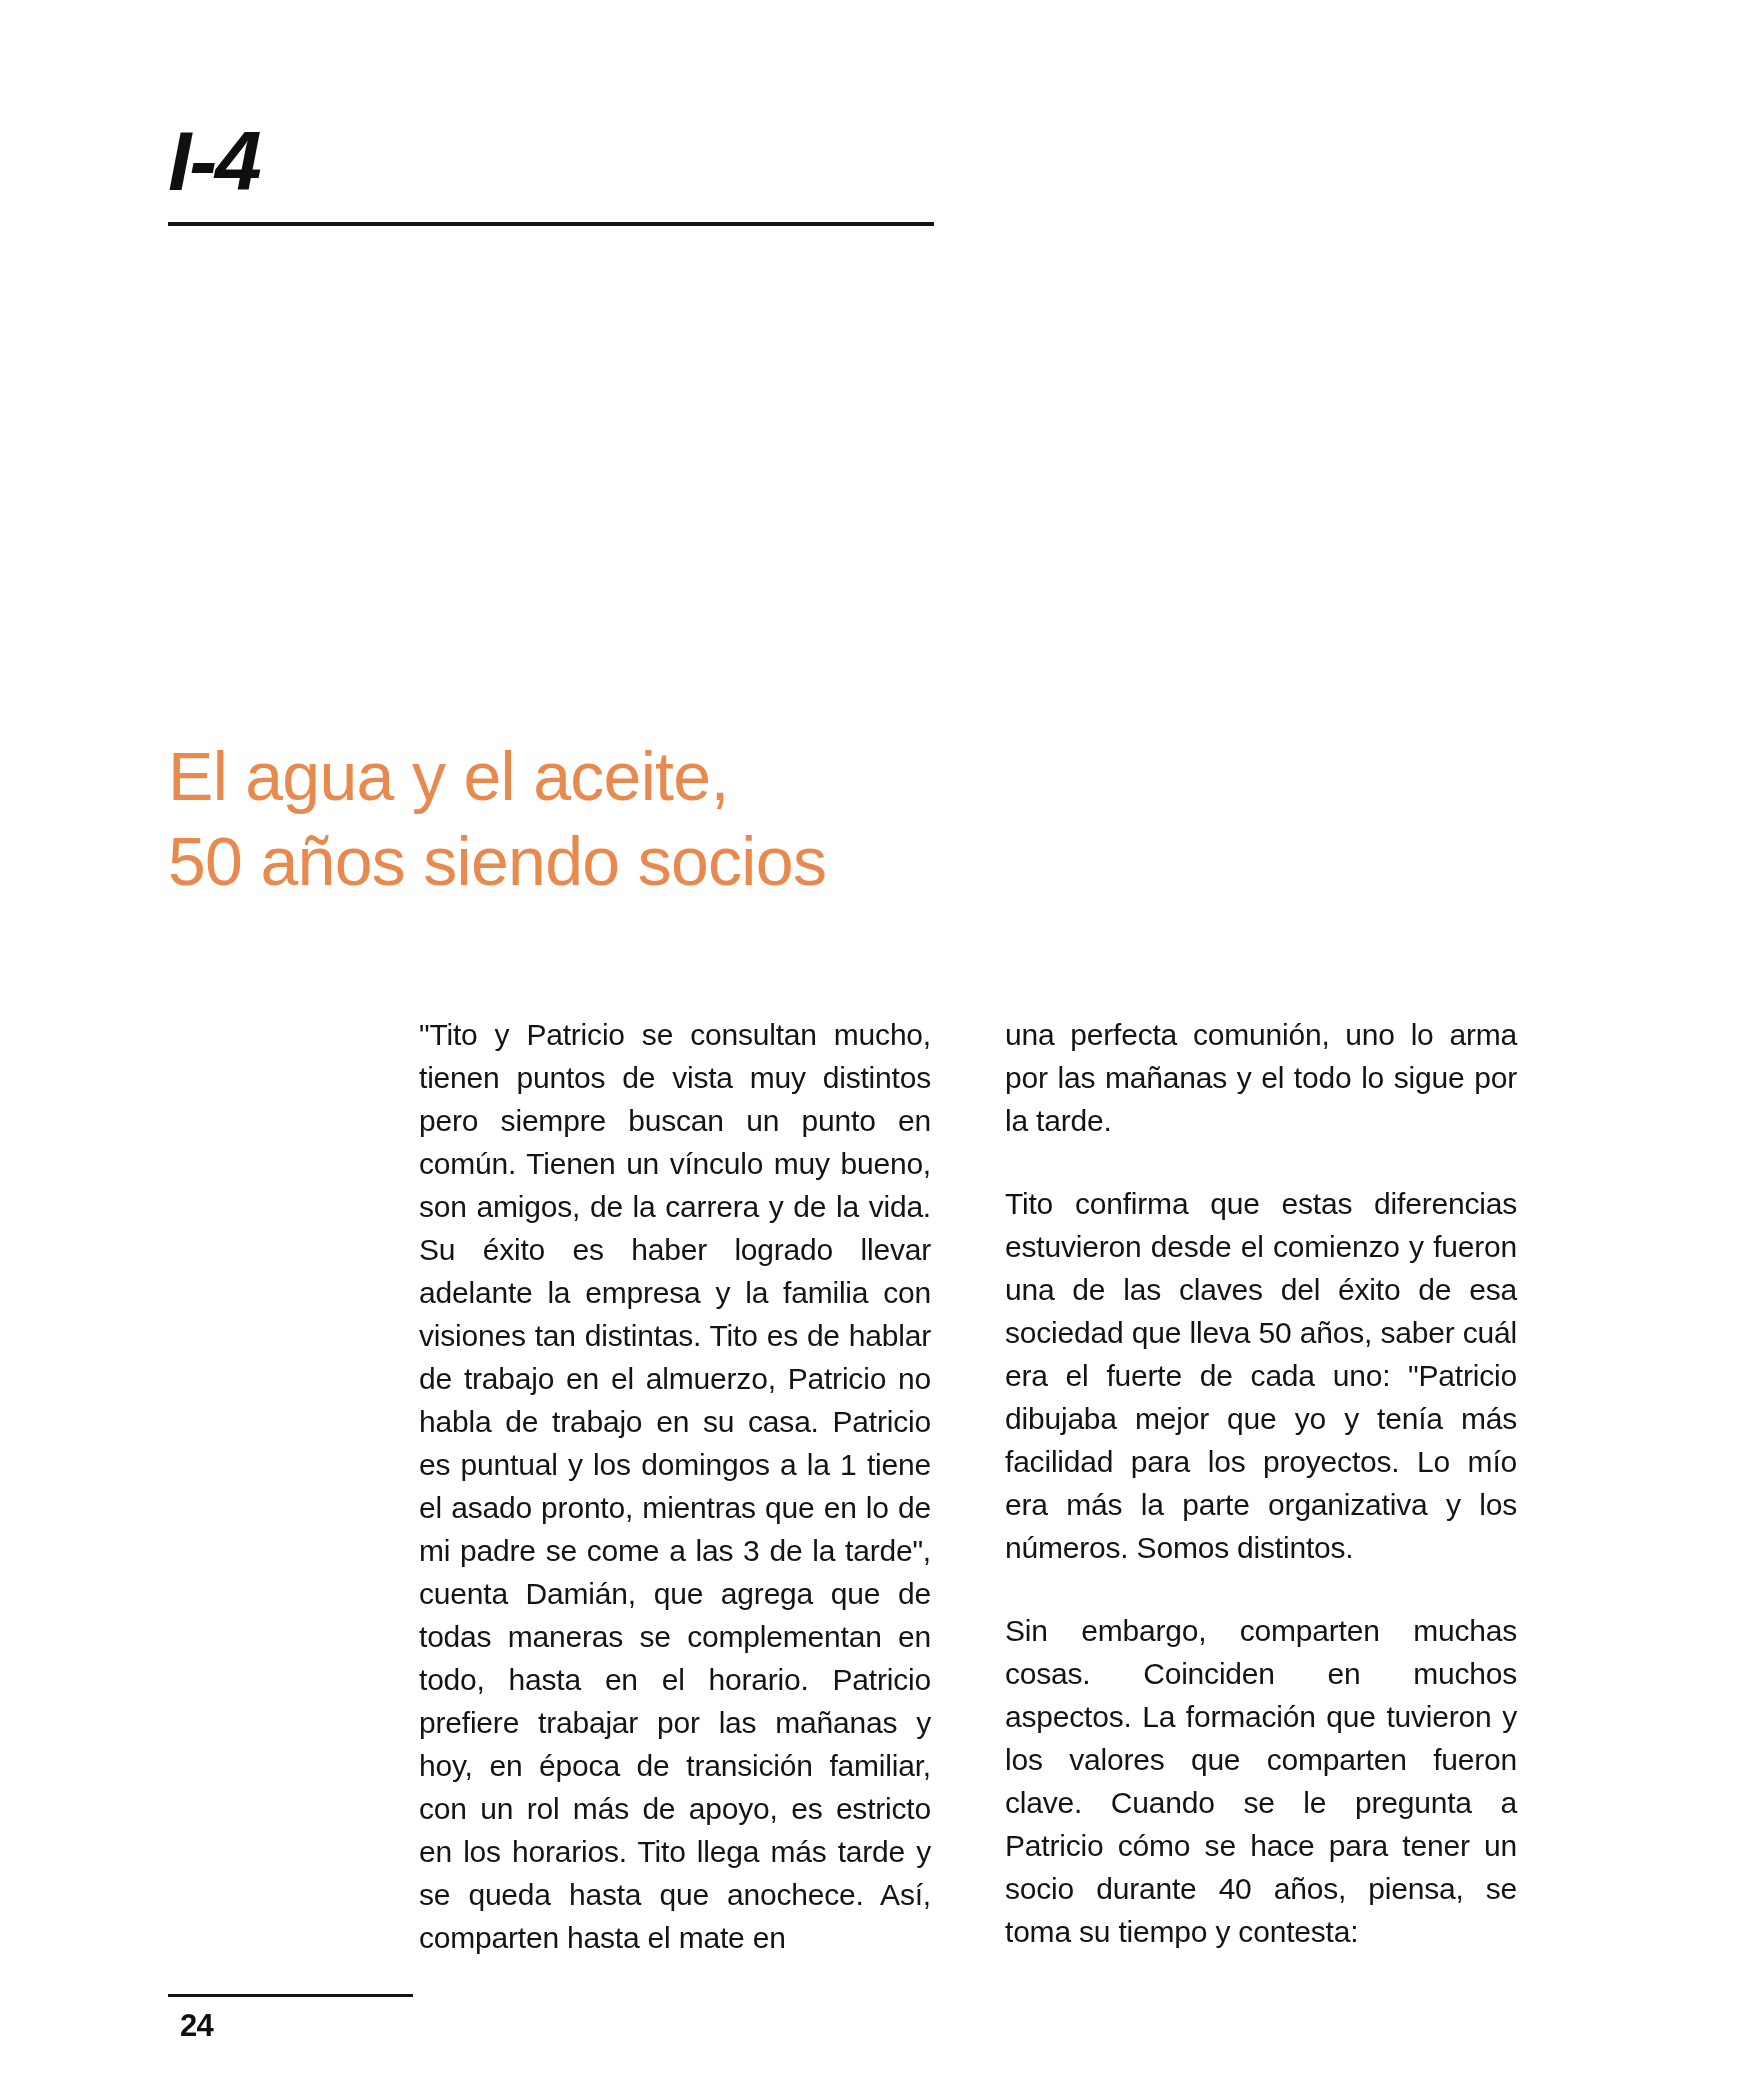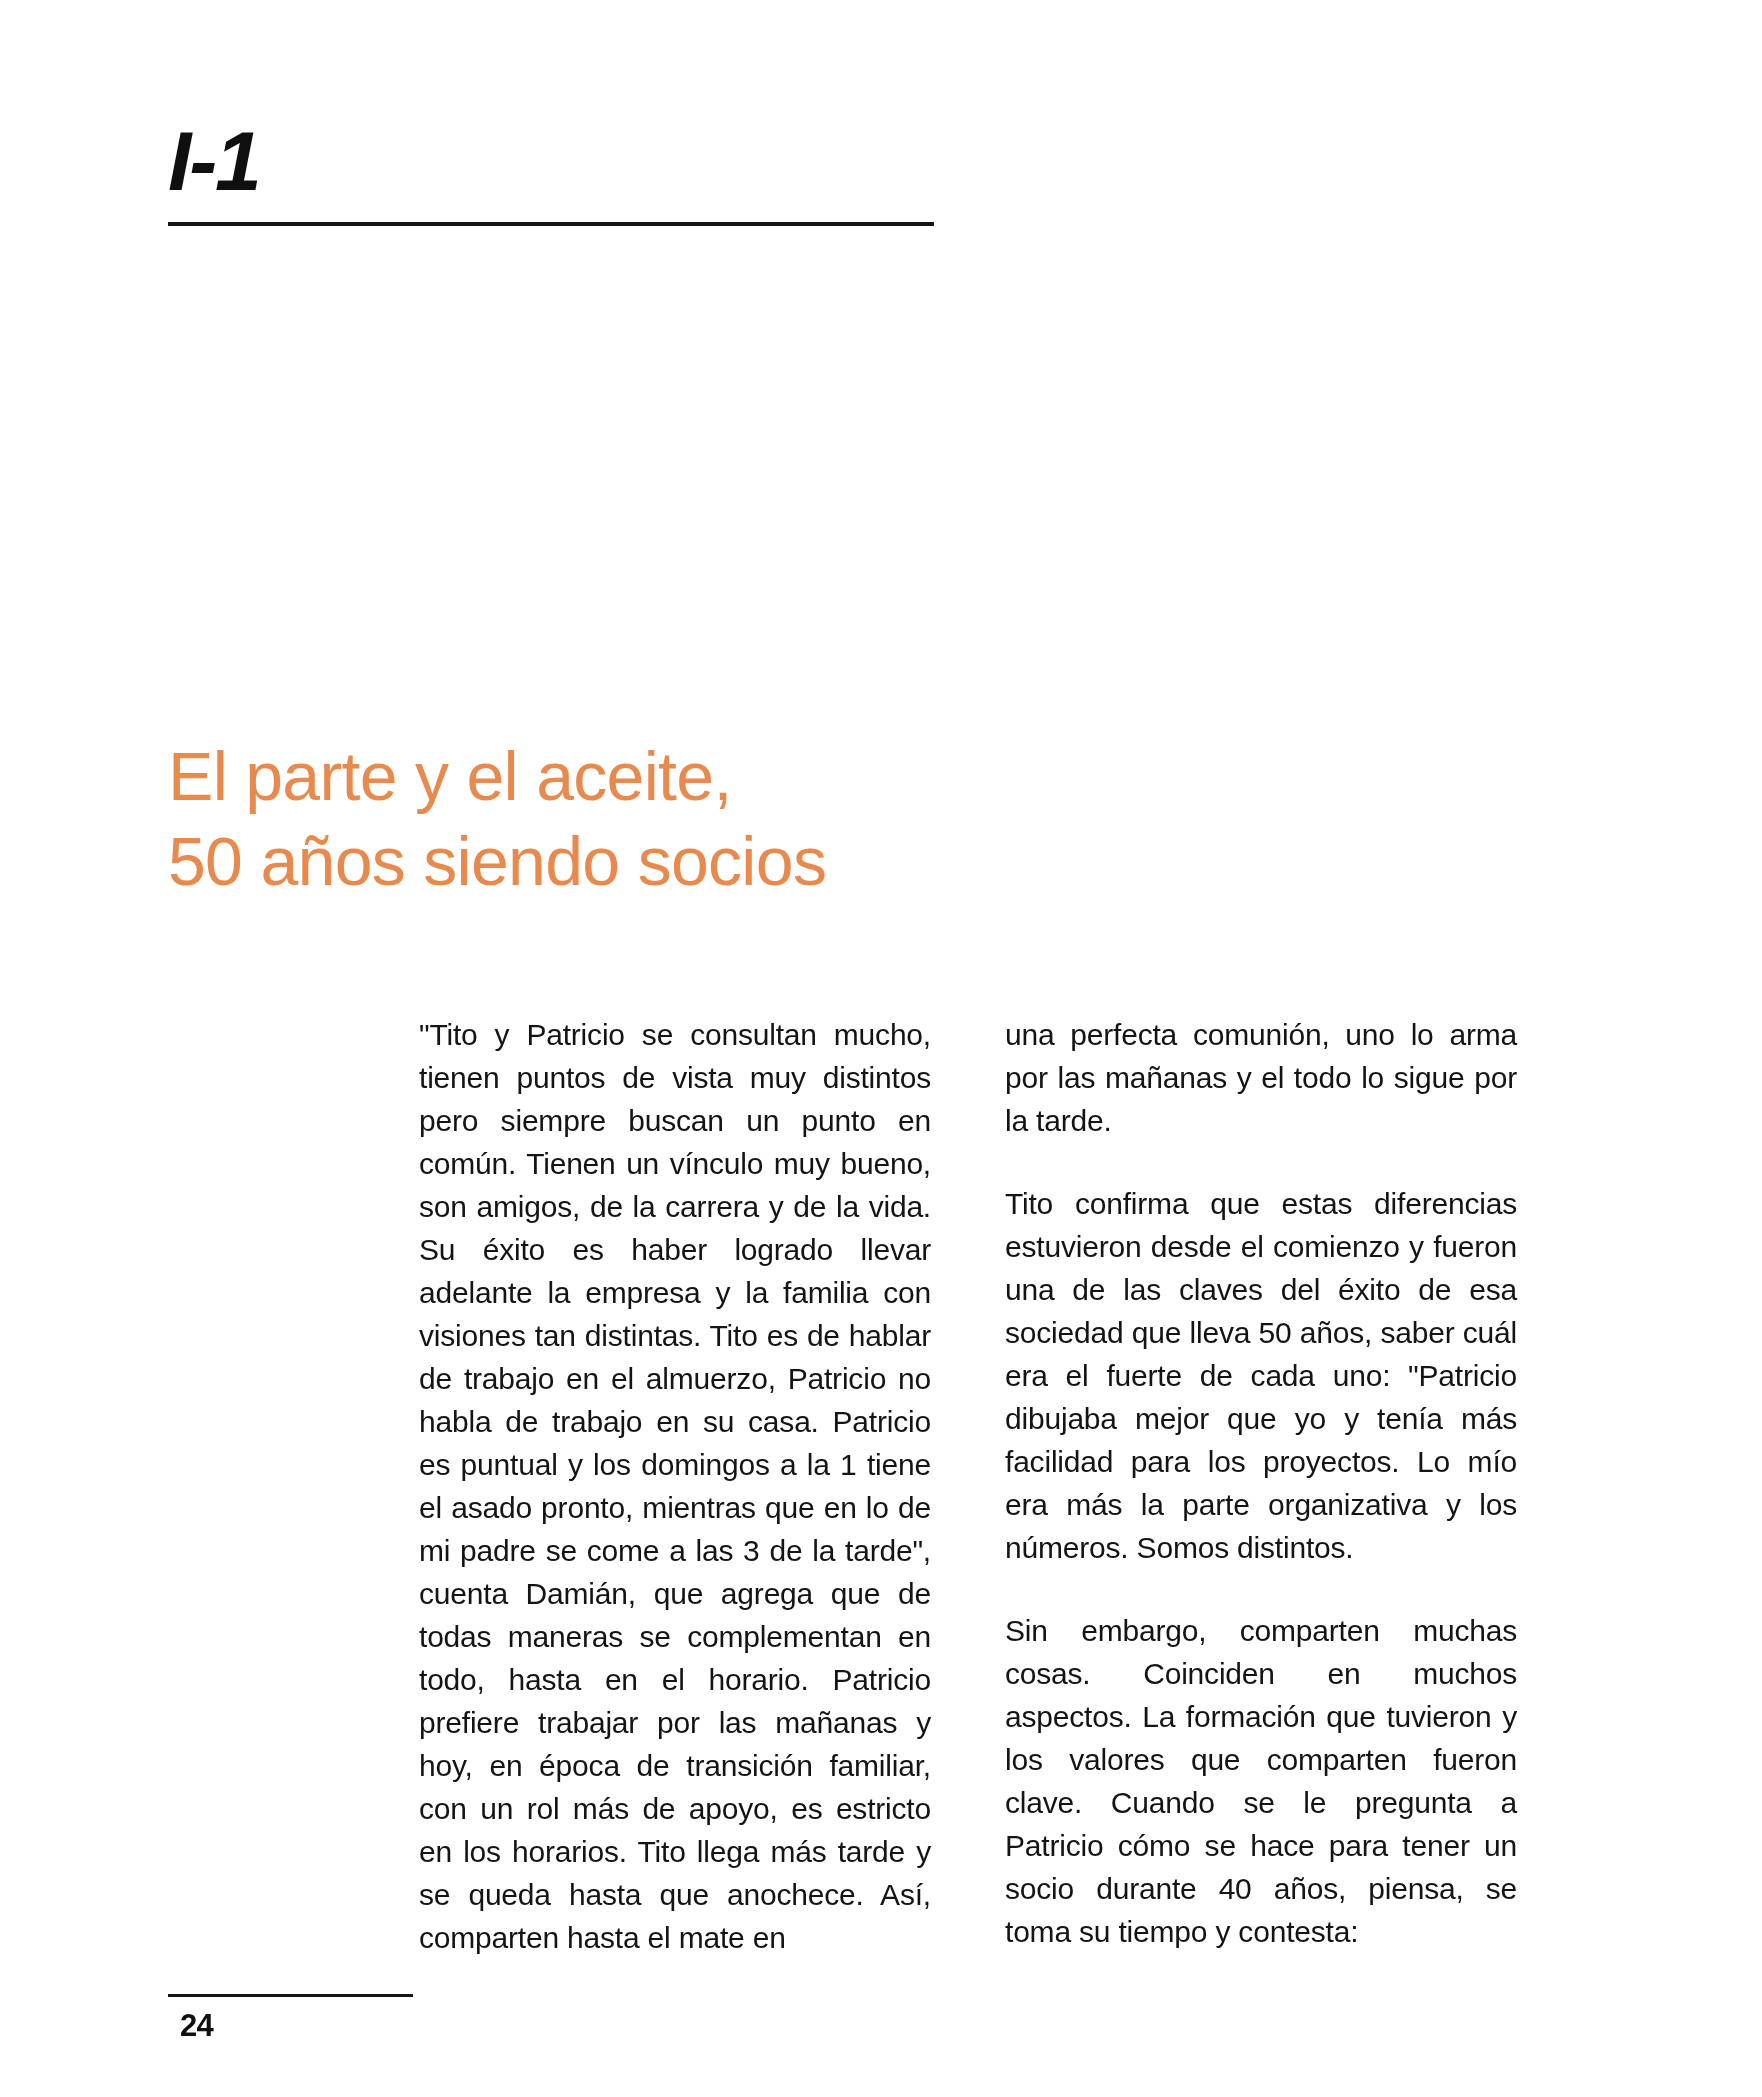--- a/index.html
+++ b/index.html
@@ -90,26 +90,26 @@
     font-weight: 700;
     letter-spacing: -0.7px;
     color: #0f0f0f;
   }
 </style>
 </head>
 <body>
 
 <div class="page">
 
-  <div class="chapter-label">I-1</div>
+  <div class="chapter-label">I-4</div>
 
   <div class="chapter-rule"></div>
 
   <h1 class="title">
-    <span class="title-line">El parte y el aceite,</span>
+    <span class="title-line">El agua y el aceite,</span>
     <span class="title-line">50 años siendo socios</span>
   </h1>
 
   <div class="columns">
     <div class="col col-left">
       <p>"Tito y Patricio se consultan mucho, tienen puntos de vista muy distintos pero siempre buscan un punto en común. Tienen un vínculo muy bueno, son amigos, de la carrera y de la vida. Su éxito es haber logrado llevar adelante la empresa y la familia con visiones tan distintas. Tito es de hablar de trabajo en el almuerzo, Patricio no habla de trabajo en su casa. Patricio es puntual y los domingos a la 1 tiene el asado pronto, mientras que en lo de mi padre se come a las 3 de la tarde", cuenta Damián, que agrega que de todas maneras se complementan en todo, hasta en el horario. Patricio prefiere trabajar por las mañanas y hoy, en época de transición familiar, con un rol más de apoyo, es estricto en los horarios. Tito llega más tarde y se queda hasta que anochece. Así, comparten hasta el mate en</p>
     </div>
     <div class="col col-right">
       <p>una perfecta comunión, uno lo arma por las mañanas y el todo lo sigue por la tarde.</p>
       <p>Tito confirma que estas diferencias estuvieron desde el comienzo y fueron una de las claves del éxito de esa sociedad que lleva 50 años, saber cuál era el fuerte de cada uno: "Patricio dibujaba mejor que yo y tenía más facilidad para los proyectos. Lo mío era más la parte organizativa y los números. Somos distintos.</p>

